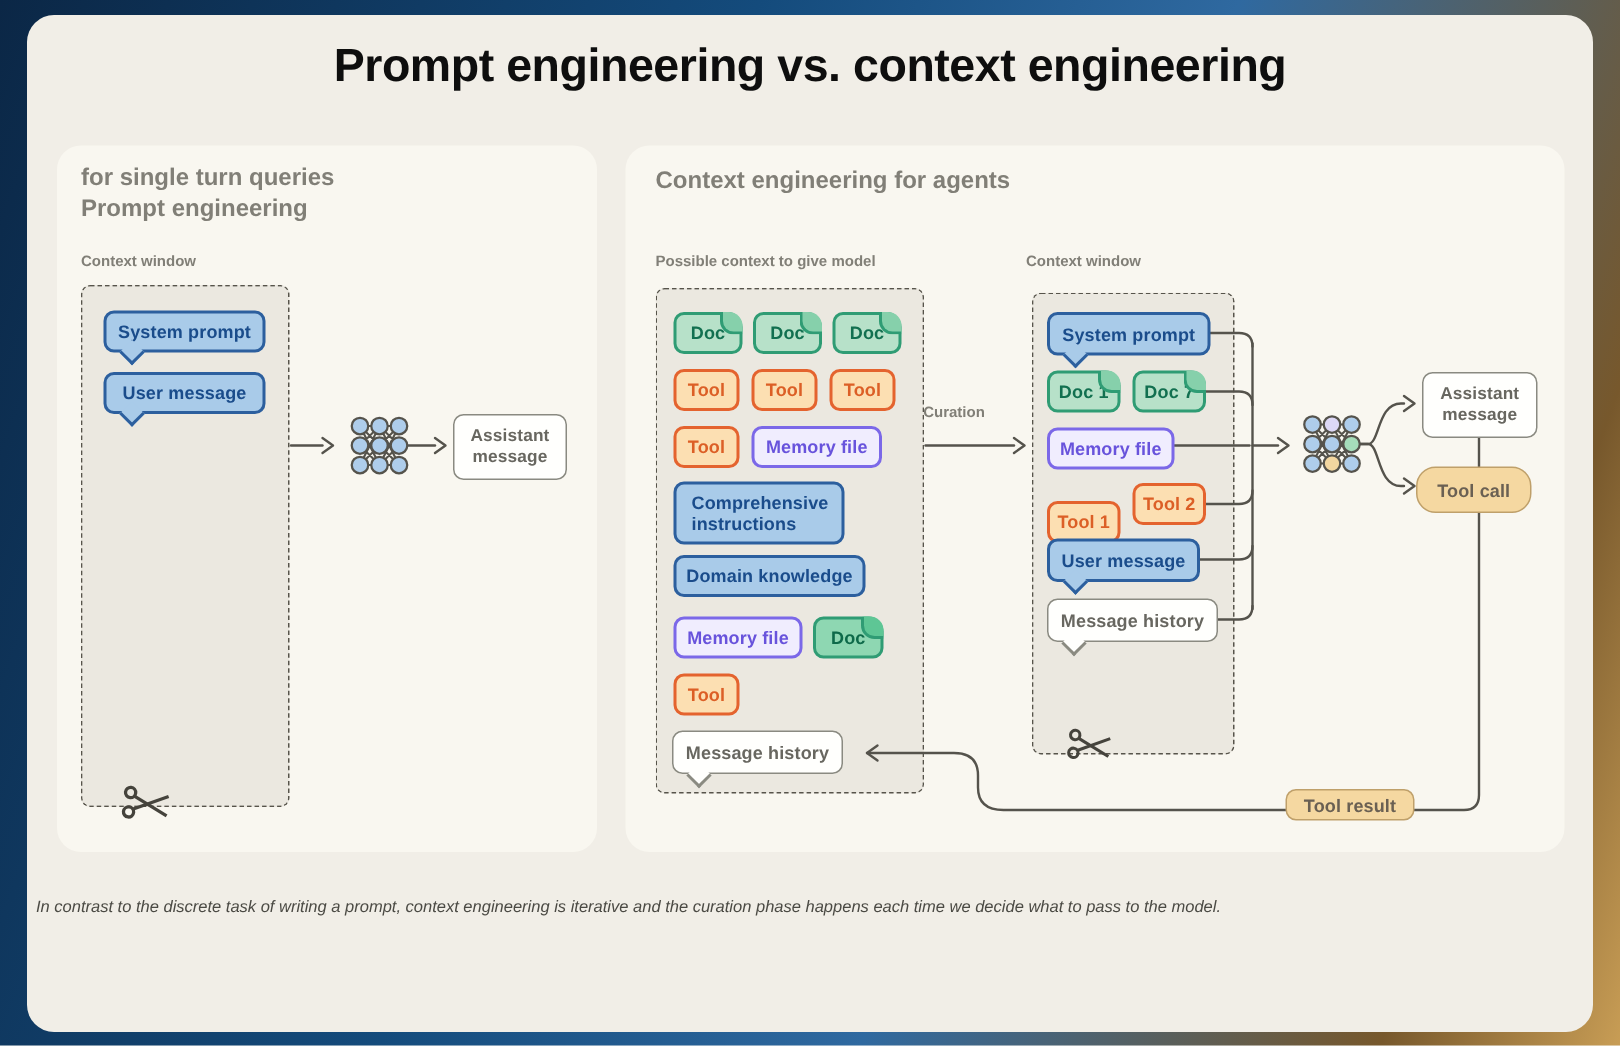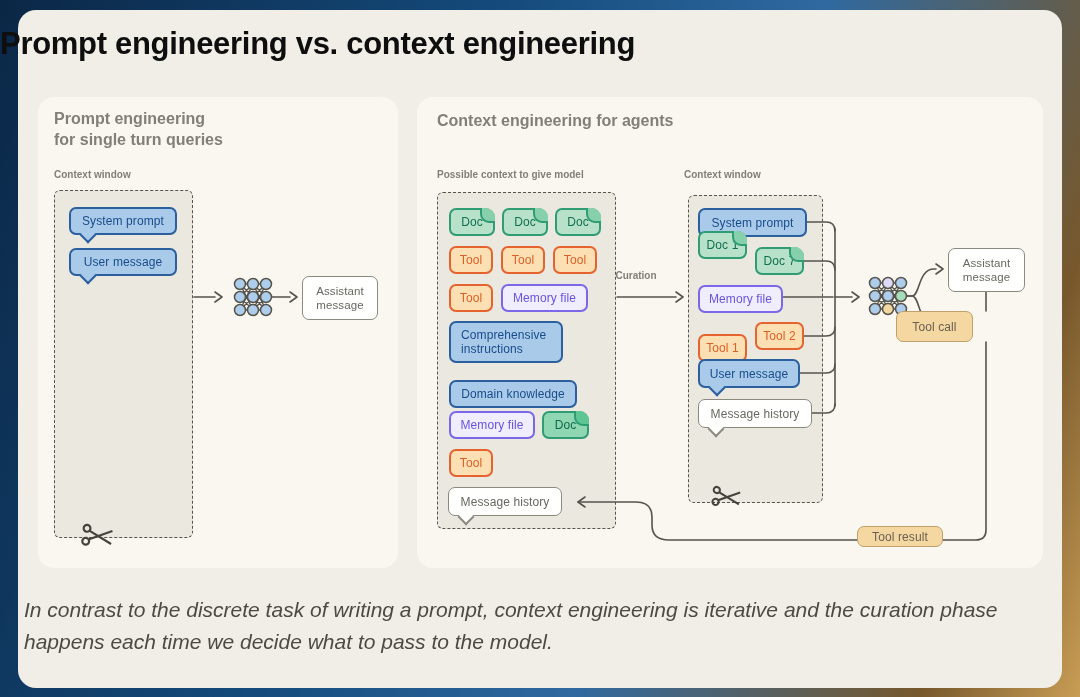--- a/index.html
+++ b/index.html
@@ -1,59 +1,59 @@
 <!DOCTYPE html>
 <html><head>
 <meta charset="utf-8">
 <style>
   html,body{margin:0;padding:0;}
   body{width:1080px;height:697px;overflow:hidden;font-family:"Liberation Sans",sans-serif;}
   .stage{position:relative;width:1080px;height:697px;
     background:linear-gradient(110deg,#0b2746 0%,#144b7c 38%,#2f69a0 62%,#77582c 88%,#c89d55 100%);}
   .card{position:absolute;left:18px;top:10px;width:1044px;height:678px;background:#f1eee7;border-radius:18px;}
-  .title{position:absolute;left:0;top:26px;width:1080px;font-size:31px;font-weight:800;
+  .title{position:absolute;left:0;top:26px;width:1080px;text-align:center;font-size:31px;font-weight:800;
     color:#0e0e0e;letter-spacing:-0.3px;}
   .panel{position:absolute;background:#f9f7f0;border-radius:16px;}
   .phead{position:absolute;font-weight:bold;color:#817f77;font-size:16px;line-height:21px;}
   .lbl{position:absolute;font-weight:bold;color:#817f77;font-size:10px;}
   .dashedbox{position:absolute;background:#ebe8e0;border:1.7px dashed #57544b;border-radius:6px;box-sizing:border-box;}
   svg.overlay{position:absolute;left:0;top:0;pointer-events:none;}
   .chip{position:absolute;box-sizing:border-box;display:flex;align-items:center;justify-content:center;
-    border-radius:7px;font-weight:normal;font-size:12px;border:2px solid var(--bd);background:var(--bg);
+    border-radius:7px;font-weight:bold;font-size:12px;border:2px solid var(--bd);background:var(--bg);
     color:var(--tx);letter-spacing:.1px;text-align:center;line-height:14px;}
   .blue{--bg:#a9cbe9;--bd:#2c5f9e;--tx:#1a4c8b;}
   .green{--bg:#b7e1c9;--bd:#2f9c74;--tx:#127050;--fold:#86d0ab;}
   .green2{--bg:#8ed7b2;--bd:#2f9c74;--tx:#0e6a4a;--fold:#5ec695;}
   .orange{--bg:#fcdfb2;--bd:#e4632e;--tx:#dc5f26;}
   .purple{--bg:#f0edfe;--bd:#7b68e8;--tx:#6853dc;}
   .white{--bg:#fffffd;--bd:#8a8a81;--tx:#686760;border-width:1.7px;}
   .tan{--bg:#f5d8a1;--bd:#bfa06a;--tx:#6a6053;border-width:1.7px;}
   .bubble::after{content:"";position:absolute;left:11px;bottom:-7.5px;width:10px;height:10px;background:var(--bg);
     border-right:2px solid var(--bd);border-bottom:2px solid var(--bd);transform:rotate(45deg);}
   .doc{border-top-right-radius:10px;}
   .doc::before{content:"";position:absolute;top:-2px;right:-2px;width:13px;height:13px;background:var(--fold);
     border-left:2px solid var(--bd);border-bottom:2px solid var(--bd);border-radius:0 9px 0 9px;}
   .al{justify-content:flex-start;text-align:left;padding-left:10px;}
   .footer{position:absolute;left:24px;top:594px;width:1018px;font-style:italic;}
-  .footer .en{font-size:21px;color:#4b4a44;line-height:32px;margin:0;}
+  .footer .en{font-size:11px;color:#4b4a44;line-height:22px;margin:0;}
   .footer .zh{font-size:14px;color:#57564f;margin:13px 0 0 0;}
 </style>
 </head>
 <body>
 
 <div class="stage">
   <div class="card"></div>
   <div class="title">Prompt engineering vs. context engineering</div>
 
   <div class="panel" style="left:38px;top:97px;width:360px;height:471px;"></div>
   <div class="panel" style="left:417px;top:97px;width:626px;height:471px;"></div>
 
   <div class="phead" style="left:54px;top:108px;">
+    <span style="display:block;">for single turn queries</span>
     <span style="display:block;">Prompt engineering</span>
-    <span style="display:block;">for single turn queries</span>
   </div>
   <div class="lbl" style="left:54px;top:169px;">Context window</div>
 
   <div class="phead" style="left:437px;top:110px;">Context engineering for agents</div>
   <div class="lbl" style="left:437px;top:169px;">Possible context to give model</div>
   <div class="lbl" style="left:684px;top:169px;">Context window</div>
   <div class="lbl" style="left:596px;top:270px;width:80px;text-align:center;">Curation</div>
 
   <div class="dashedbox" style="left:54px;top:190px;width:139px;height:348px;"></div>
   <div class="dashedbox" style="left:437px;top:192px;width:179px;height:337px;"></div>
@@ -152,35 +152,35 @@
 
   <div class="chip green doc" style="left:449px;top:208px;width:46px;height:28px;">Doc</div>
   <div class="chip green doc" style="left:502px;top:208px;width:46px;height:28px;">Doc</div>
   <div class="chip green doc" style="left:555px;top:208px;width:46px;height:28px;">Doc</div>
   <div class="chip orange" style="left:449px;top:246px;width:44px;height:28px;">Tool</div>
   <div class="chip orange" style="left:501px;top:246px;width:44px;height:28px;">Tool</div>
   <div class="chip orange" style="left:553px;top:246px;width:44px;height:28px;">Tool</div>
   <div class="chip orange" style="left:449px;top:284px;width:44px;height:28px;">Tool</div>
   <div class="chip purple" style="left:501px;top:284px;width:87px;height:28px;">Memory file</div>
   <div class="chip blue al" style="left:449px;top:321px;width:114px;height:42px;">Comprehensive instructions</div>
-  <div class="chip blue" style="left:449px;top:380px;width:128px;height:28px;">Domain knowledge</div>
+  <div class="chip blue" style="left:449px;top:370px;width:128px;height:28px;">Domain knowledge</div>
   <div class="chip purple" style="left:449px;top:411px;width:86px;height:28px;">Memory file</div>
   <div class="chip green2 doc" style="left:542px;top:411px;width:47px;height:28px;">Doc</div>
   <div class="chip orange" style="left:449px;top:449px;width:44px;height:28px;">Tool</div>
   <div class="chip white bubble" style="left:448px;top:487px;width:114px;height:29px;">Message history</div>
 
   <div class="chip blue bubble" style="left:698px;top:208px;width:109px;height:29px;">System prompt</div>
-  <div class="chip green doc" style="left:698px;top:231px;width:49px;height:28px;">Doc 1</div>
+  <div class="chip green doc" style="left:698px;top:247px;width:49px;height:28px;">Doc 1</div>
   <div class="chip green doc" style="left:755px;top:247px;width:49px;height:28px;">Doc 7</div>
   <div class="chip purple" style="left:698px;top:285px;width:85px;height:28px;">Memory file</div>
   <div class="chip orange" style="left:698px;top:334px;width:49px;height:28px;">Tool 1</div>
   <div class="chip orange" style="left:755px;top:322px;width:49px;height:28px;">Tool 2</div>
   <div class="chip blue bubble" style="left:698px;top:359px;width:102px;height:29px;">User message</div>
   <div class="chip white bubble" style="left:698px;top:399px;width:114px;height:29px;">Message history</div>
 
   <div class="chip white" style="left:948px;top:248px;width:77px;height:44px;font-size:11.5px;">Assistant message</div>
-  <div class="chip tan" style="left:896px;top:311px;width:77px;height:31px;">Tool call</div>
+  <div class="chip tan" style="left:944px;top:311px;width:77px;height:31px;border-radius:13px;">Tool call</div>
   <div class="chip tan" style="left:857px;top:526px;width:86px;height:21px;">Tool result</div>
 
   <div class="footer">
     <p class="en">In contrast to the discrete task of writing a prompt, context engineering is iterative and the curation phase happens each time we decide what to pass to the model.</p>
   </div>
 </div>
 
 </body></html>

